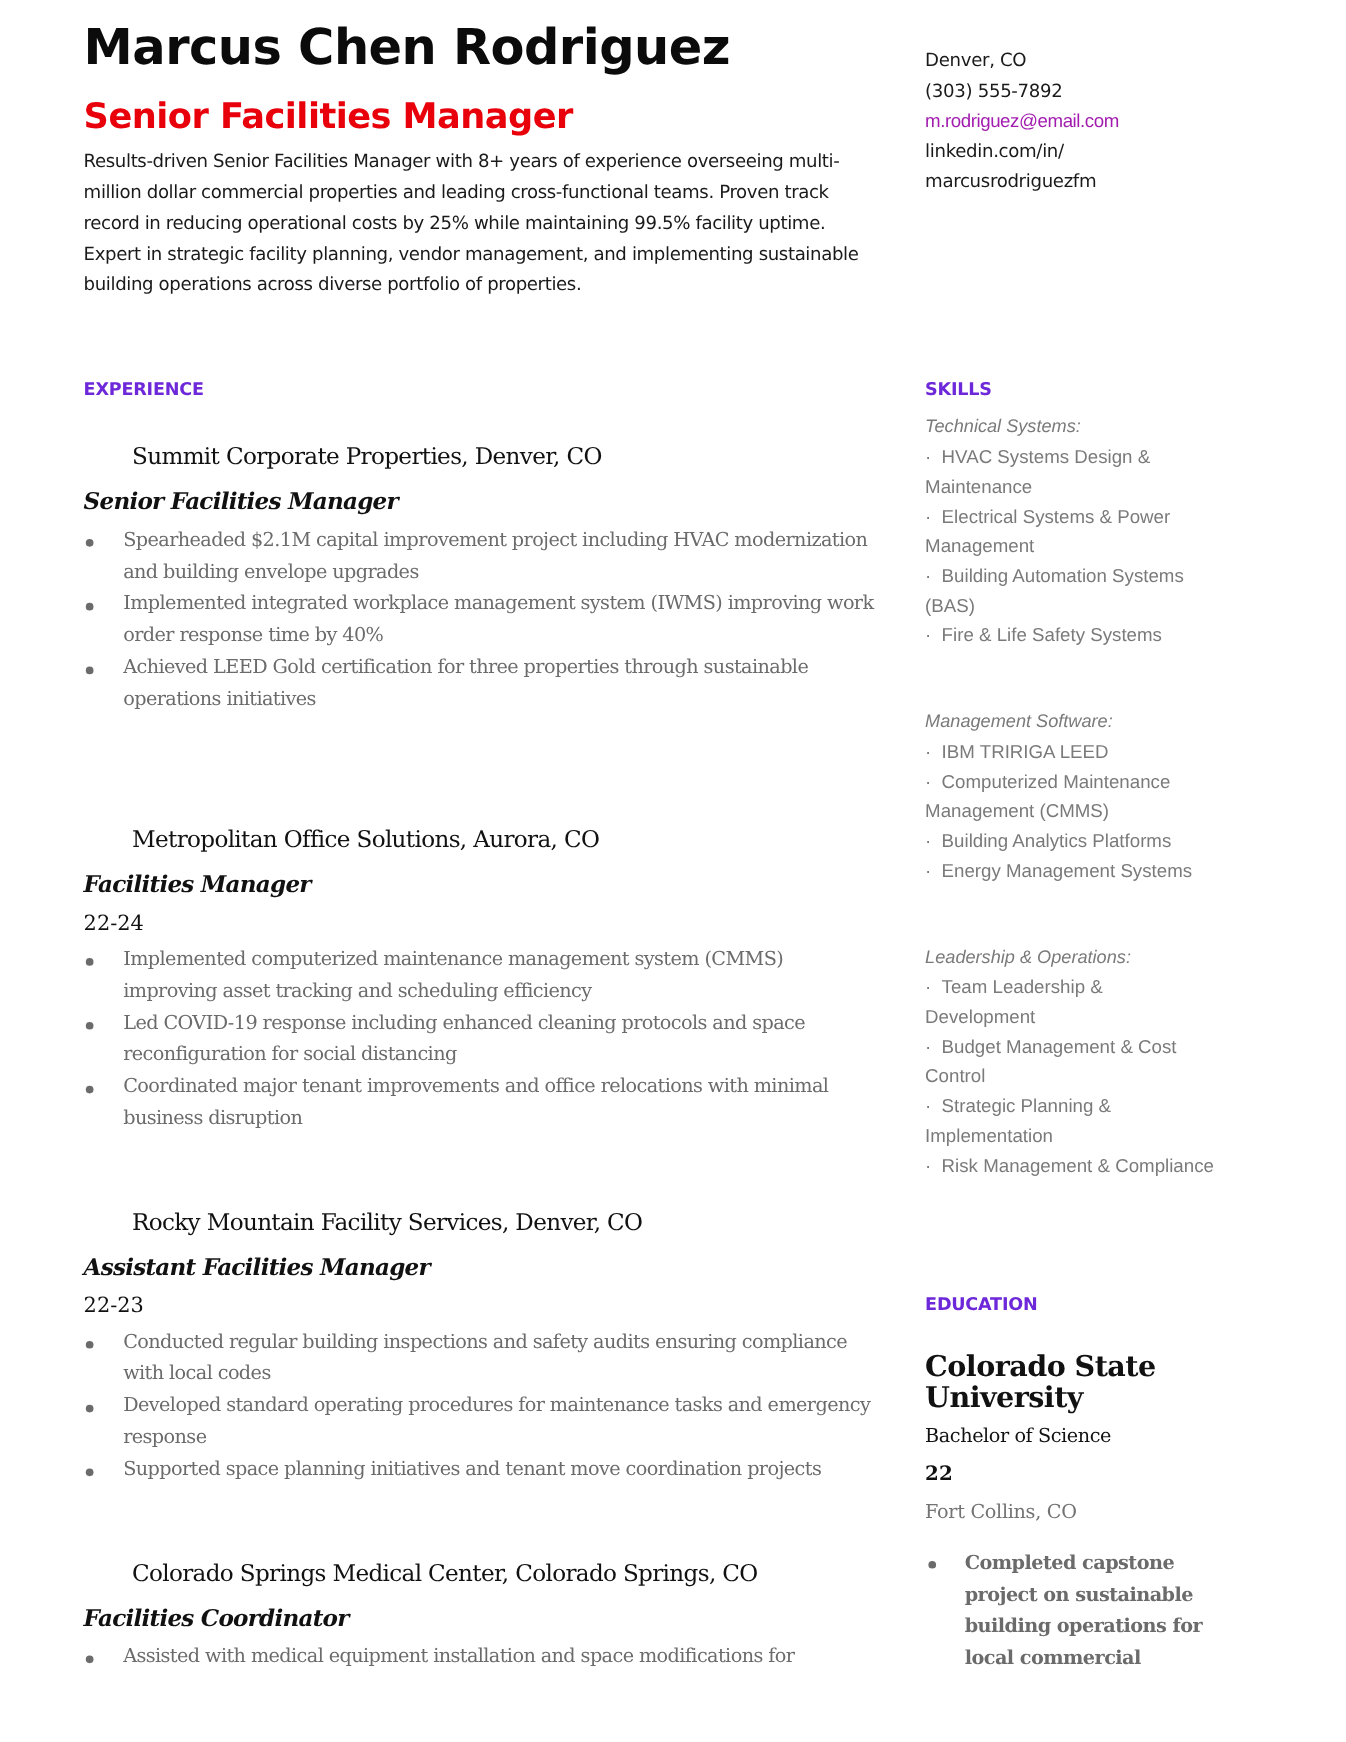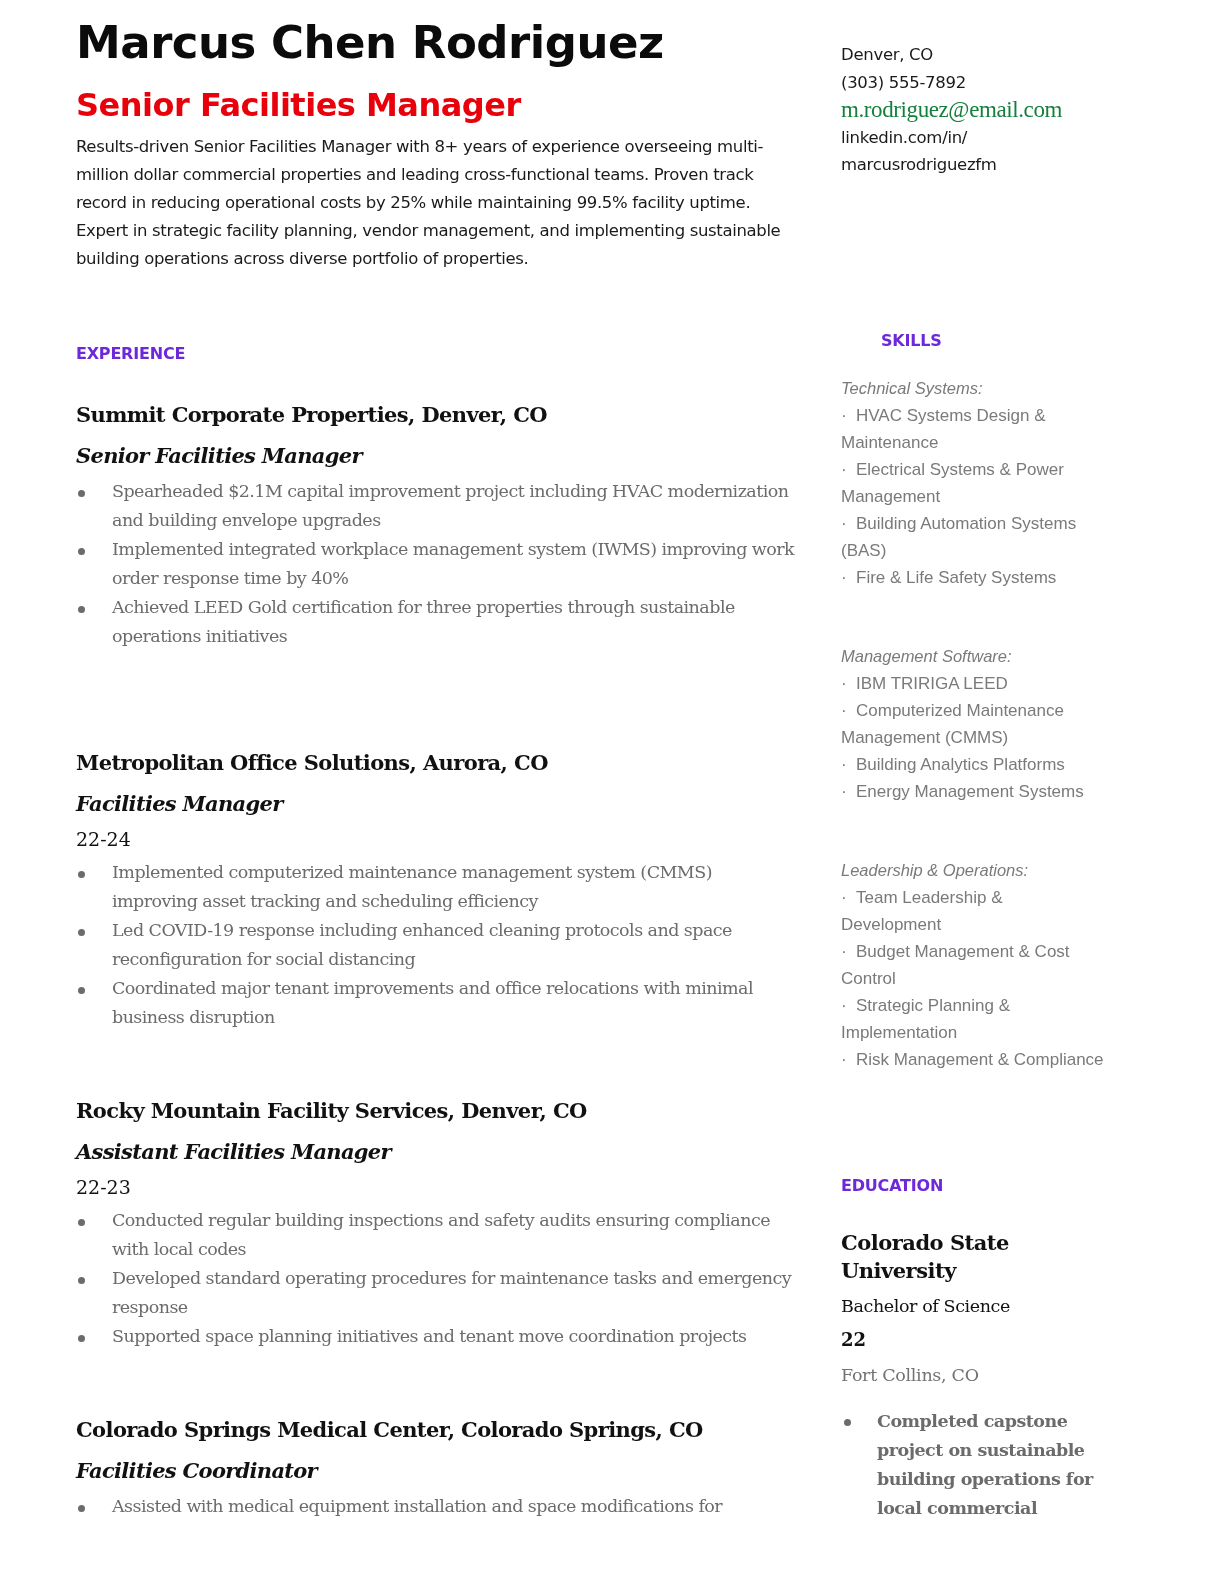--- a/index.html
+++ b/index.html
@@ -20,31 +20,31 @@
       font-size: 32px; letter-spacing: -0.5px; color: #e8000b; white-space: nowrap;
     }
     .summary {
       position: absolute; top: 133px; left: 0; width: 720px;
       font-family: "DejaVu Sans", sans-serif; font-size: 16.5px; line-height: 28px;
       color: #1a1a1a; letter-spacing: -0.35px;
     }
 
     .contact { position: absolute; top: 41px; left: 0; font-family: "DejaVu Sans", sans-serif;
       font-size: 16.5px; line-height: 27.5px; color: #1a1a1a; letter-spacing: -0.3px; }
-    .contact .email { font-family: Liberation Serif, serif; color: #15803d; font-size: 23px; letter-spacing: -0.4px; }
+    .contact .email { font-family: Liberation Sans, sans-serif; color: #a21caf; font-size: 17px; letter-spacing: -0.4px; }
 
     .section-head {
       position: absolute; font-family: "DejaVu Sans", sans-serif; font-weight: bold;
       font-size: 16px; color: #6d28d9; letter-spacing: -0.2px;
     }
 
     .job { position: absolute; left: 0; width: 720px; }
     .job .company {
-      font-family: "DejaVu Serif", serif; font-weight: bold; font-size: 21px;
-      color: #111; letter-spacing: -0.6px; height: 41px; line-height: 30px;
+      font-family: "DejaVu Serif", serif; font-weight: normal; font-size: 21px;
+      color: #111; letter-spacing: -0.6px; height: 41px; line-height: 30px; margin-left: 44px;
     }
     .job .role {
       font-family: "DejaVu Serif", serif; font-style: italic; font-weight: bold;
       font-size: 21px; color: #111; letter-spacing: -0.7px; height: 36px; line-height: 30px;
     }
     .job .dates {
       font-family: "DejaVu Serif", serif; font-size: 19px; color: #111;
       height: 33px; line-height: 28px;
     }
     .job ul { list-style: none; }
@@ -64,21 +64,21 @@
       line-height: 27px; color: #7a7a7a;
     }
     .skill-item {
       font-family: "Liberation Sans", sans-serif; font-size: 17px;
       line-height: 27px; color: #7a7a7a;
     }
     .skill-item .bullet { display: inline-block; width: 15px; color: #7a7a7a; }
 
     .edu { position: absolute; left: 0; top: 1229px; width: 265px; }
     .edu .school {
-      font-family: "DejaVu Serif", serif; font-weight: bold; font-size: 21px;
+      font-family: "DejaVu Serif", serif; font-weight: bold; font-size: 26px;
       line-height: 28px; color: #111; letter-spacing: -0.5px;
     }
     .edu .degree {
       margin-top: 9px; font-family: "DejaVu Serif", serif; font-size: 17.5px;
       line-height: 24px; color: #111; letter-spacing: -0.4px;
     }
     .edu .year {
       margin-top: 10px; font-family: "DejaVu Serif", serif; font-size: 18px;
       line-height: 24px; color: #111; font-weight: bold;
     }
@@ -152,21 +152,21 @@
   <div class="contact">
     <div>Denver, CO</div>
     <div>(303) 555-7892</div>
     <div class="email">m.rodriguez@email.com</div>
     <div>
       <div>linkedin.com/in/</div>
       <div>marcusrodriguezfm</div>
     </div>
   </div>
 
-  <div class="section-head" style="top:331px;left:0;margin-left:40px;">SKILLS</div>
+  <div class="section-head" style="top:344px;left:0;">SKILLS</div>
 
   <div class="skill-group" style="top:375px;">
     <div class="skill-cat">Technical Systems:</div>
     <div class="skill-item"><span class="bullet">·</span><span>HVAC Systems Design &amp; Maintenance</span></div>
     <div class="skill-item"><span class="bullet">·</span><span>Electrical Systems &amp; Power Management</span></div>
     <div class="skill-item"><span class="bullet">·</span><span>Building Automation Systems (BAS)</span></div>
     <div class="skill-item"><span class="bullet">·</span><span>Fire &amp; Life Safety Systems</span></div>
   </div>
 
   <div class="skill-group" style="top:643px;">

